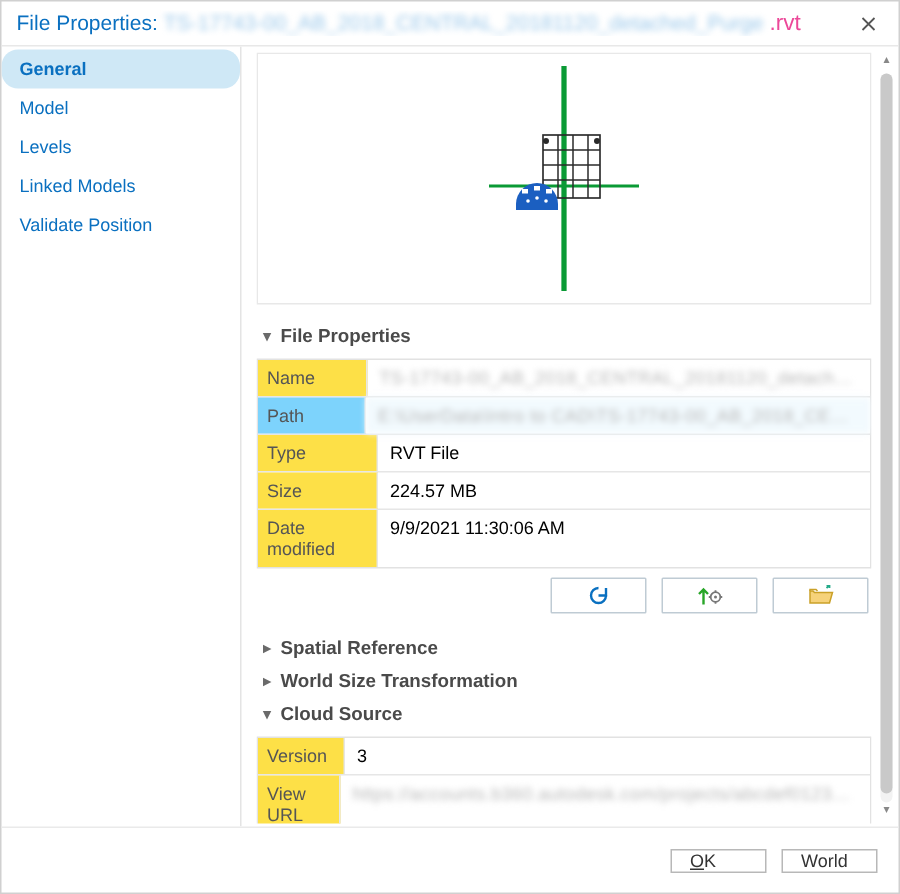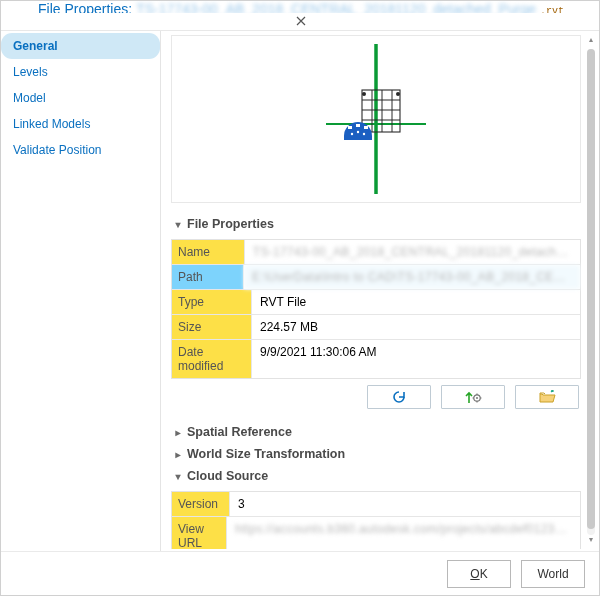--- a/index.html
+++ b/index.html
@@ -21,26 +21,25 @@
     flex-direction: column;
     background: #fff;
   }
   .titlebar {
     display: flex;
     align-items: center;
     justify-content: space-between;
     padding: 0 8px 0 10px;
     height: 30px;
     border-bottom: 1px solid #e8e8e8;
-    flex-direction: column;
   }
   .titlebar-left { display: flex; align-items: baseline; gap: 4px; overflow: hidden; }
   .title-label { color: #0a70c0; font-size: 14px; white-space: nowrap; }
   .title-file { color: #9bc8ea; font-size: 14px; white-space: nowrap; overflow: hidden; text-overflow: clip; filter: blur(2px); }
-  .title-ext { color: #a16207; font-size: 10px; font-family: Liberation Mono, monospace; }
+  .title-ext { color: #ec4899; font-size: 15px; }
   .close-btn {
     width: 24px; height: 24px;
     display: flex; align-items: center; justify-content: center;
     color: #666; cursor: pointer; font-size: 13px;
   }
   .body {
     flex: 1 1 auto;
     display: flex;
     overflow: hidden;
   }
@@ -169,25 +168,25 @@
     height: 44px;
     display: flex;
     align-items: center;
     justify-content: flex-end;
     gap: 10px;
     padding-right: 14px;
     border-top: 1px solid #eaeaea;
   }
   .dlg-btn {
     min-width: 64px;
-    height: 28px;
+    height: 16px;
     border: 1px solid #b8b8b8;
     background: #fff;
     cursor: pointer;
-    display: flex; align-items: center; justify-content: center;
+    display: flex; align-items: center; justify-content: flex-start;
     font-size: 12px;
     color: #333;
     padding: 0 12px;
   }
   .dlg-btn .u { text-decoration: underline; }
   .prop-table.cloud .prop-label { width: 58px; }
 </style>
 </head>
 <body>
 
@@ -201,22 +200,22 @@
     <div class="close-btn">
       <svg width="10" height="10" viewBox="0 0 10 10">
           <path d="M1 1 L9 9 M9 1 L1 9" stroke="#555" stroke-width="1.2" fill="none"></path>
         </svg>
     </div>
   </div>
 
   <div class="body">
     <div class="sidebar">
       <div class="side-item selected"><span>General</span></div>
+      <div class="side-item"><span>Model</span></div>
       <div class="side-item"><span>Levels</span></div>
-      <div class="side-item"><span>Model</span></div>
       <div class="side-item"><span>Linked Models</span></div>
       <div class="side-item"><span>Validate Position</span></div>
     </div>
 
     <div class="content-wrap">
       <div class="content">
         <div class="preview">
           <svg width="140" height="150" viewBox="0 0 140 150">
             <line x1="70" y1="0" x2="70" y2="150" stroke="#0a9a35" stroke-width="3.5"></line>
             <line x1="20" y1="80" x2="120" y2="80" stroke="#0a9a35" stroke-width="2"></line>

